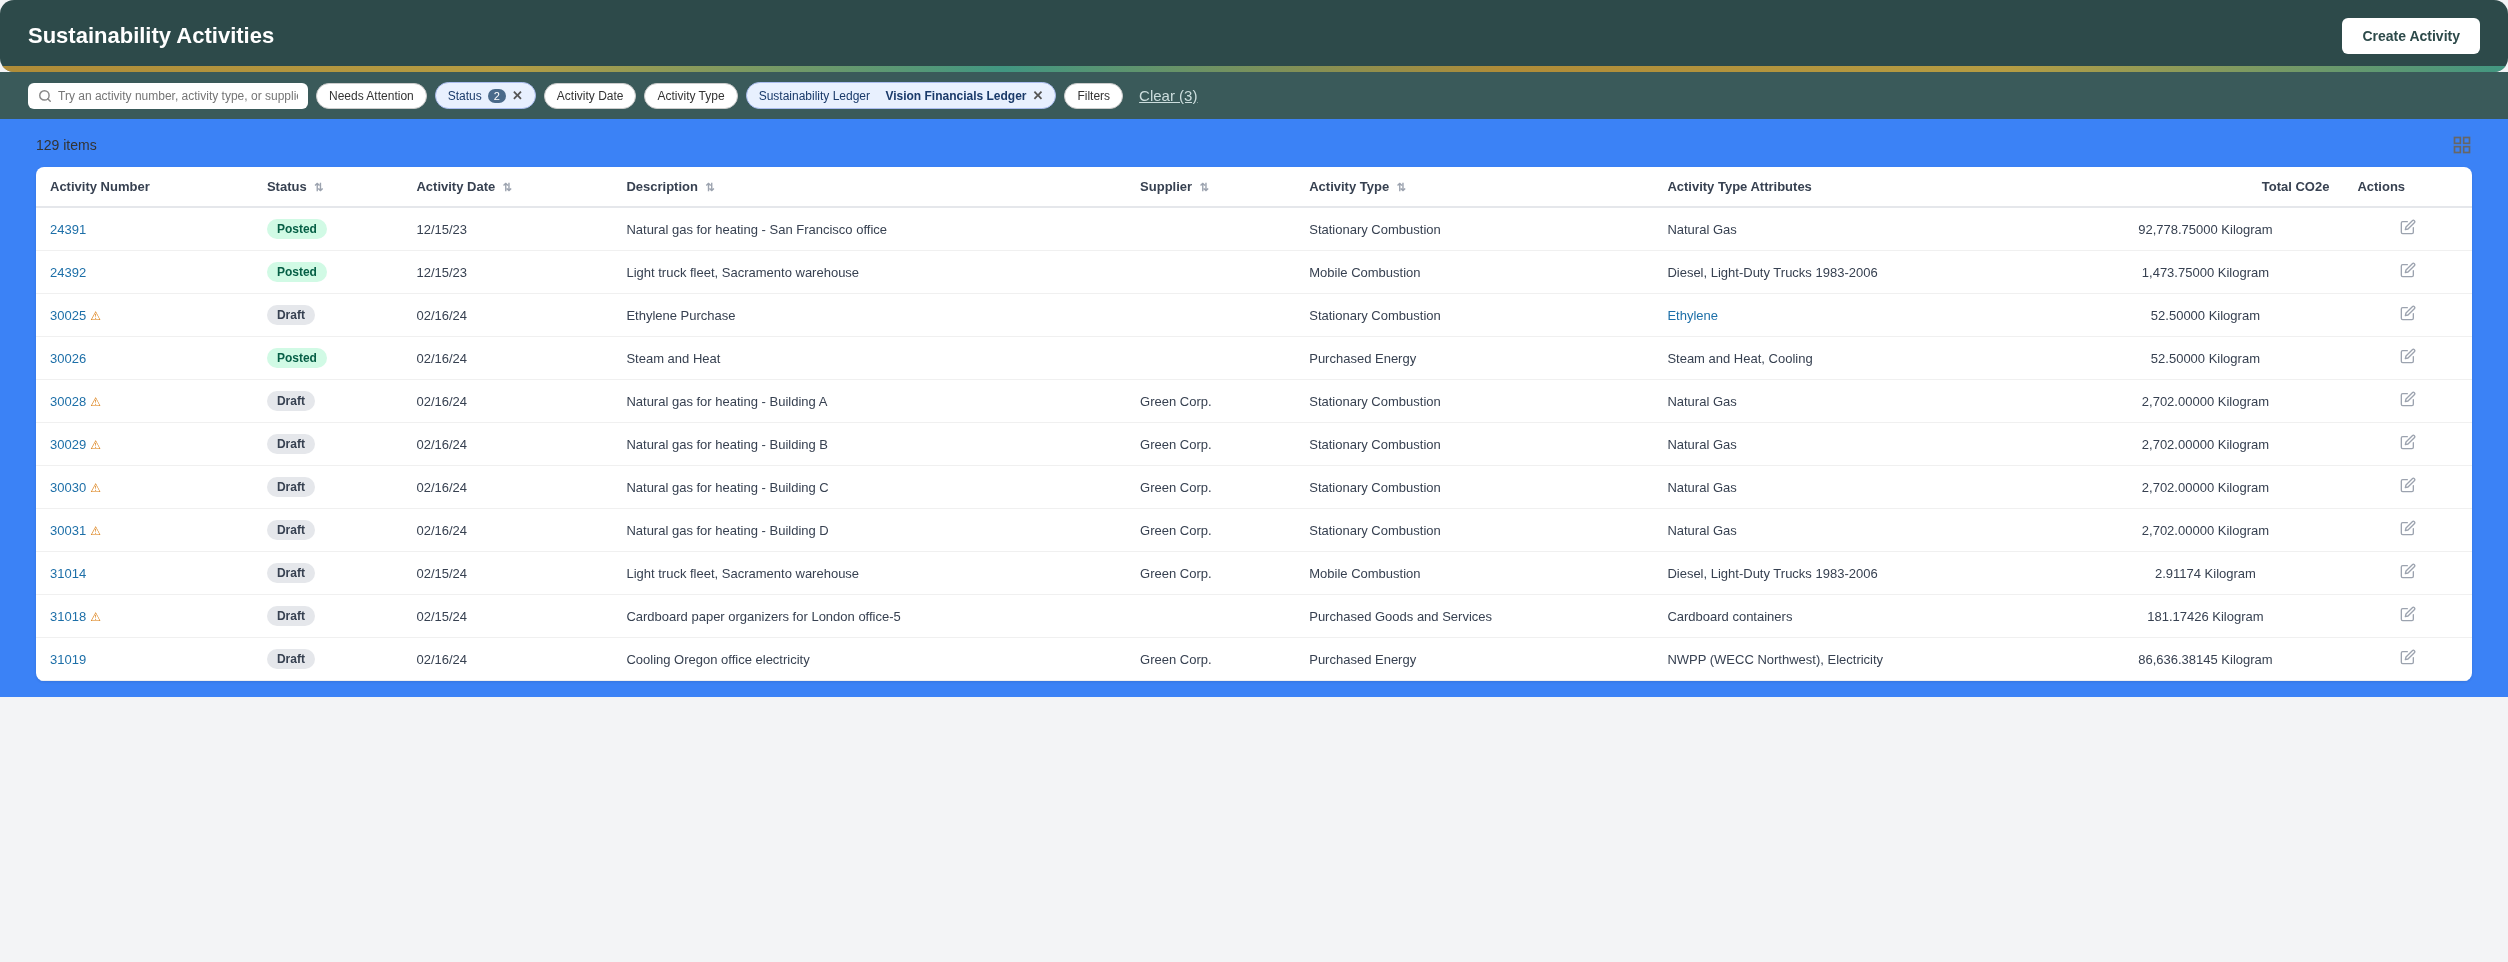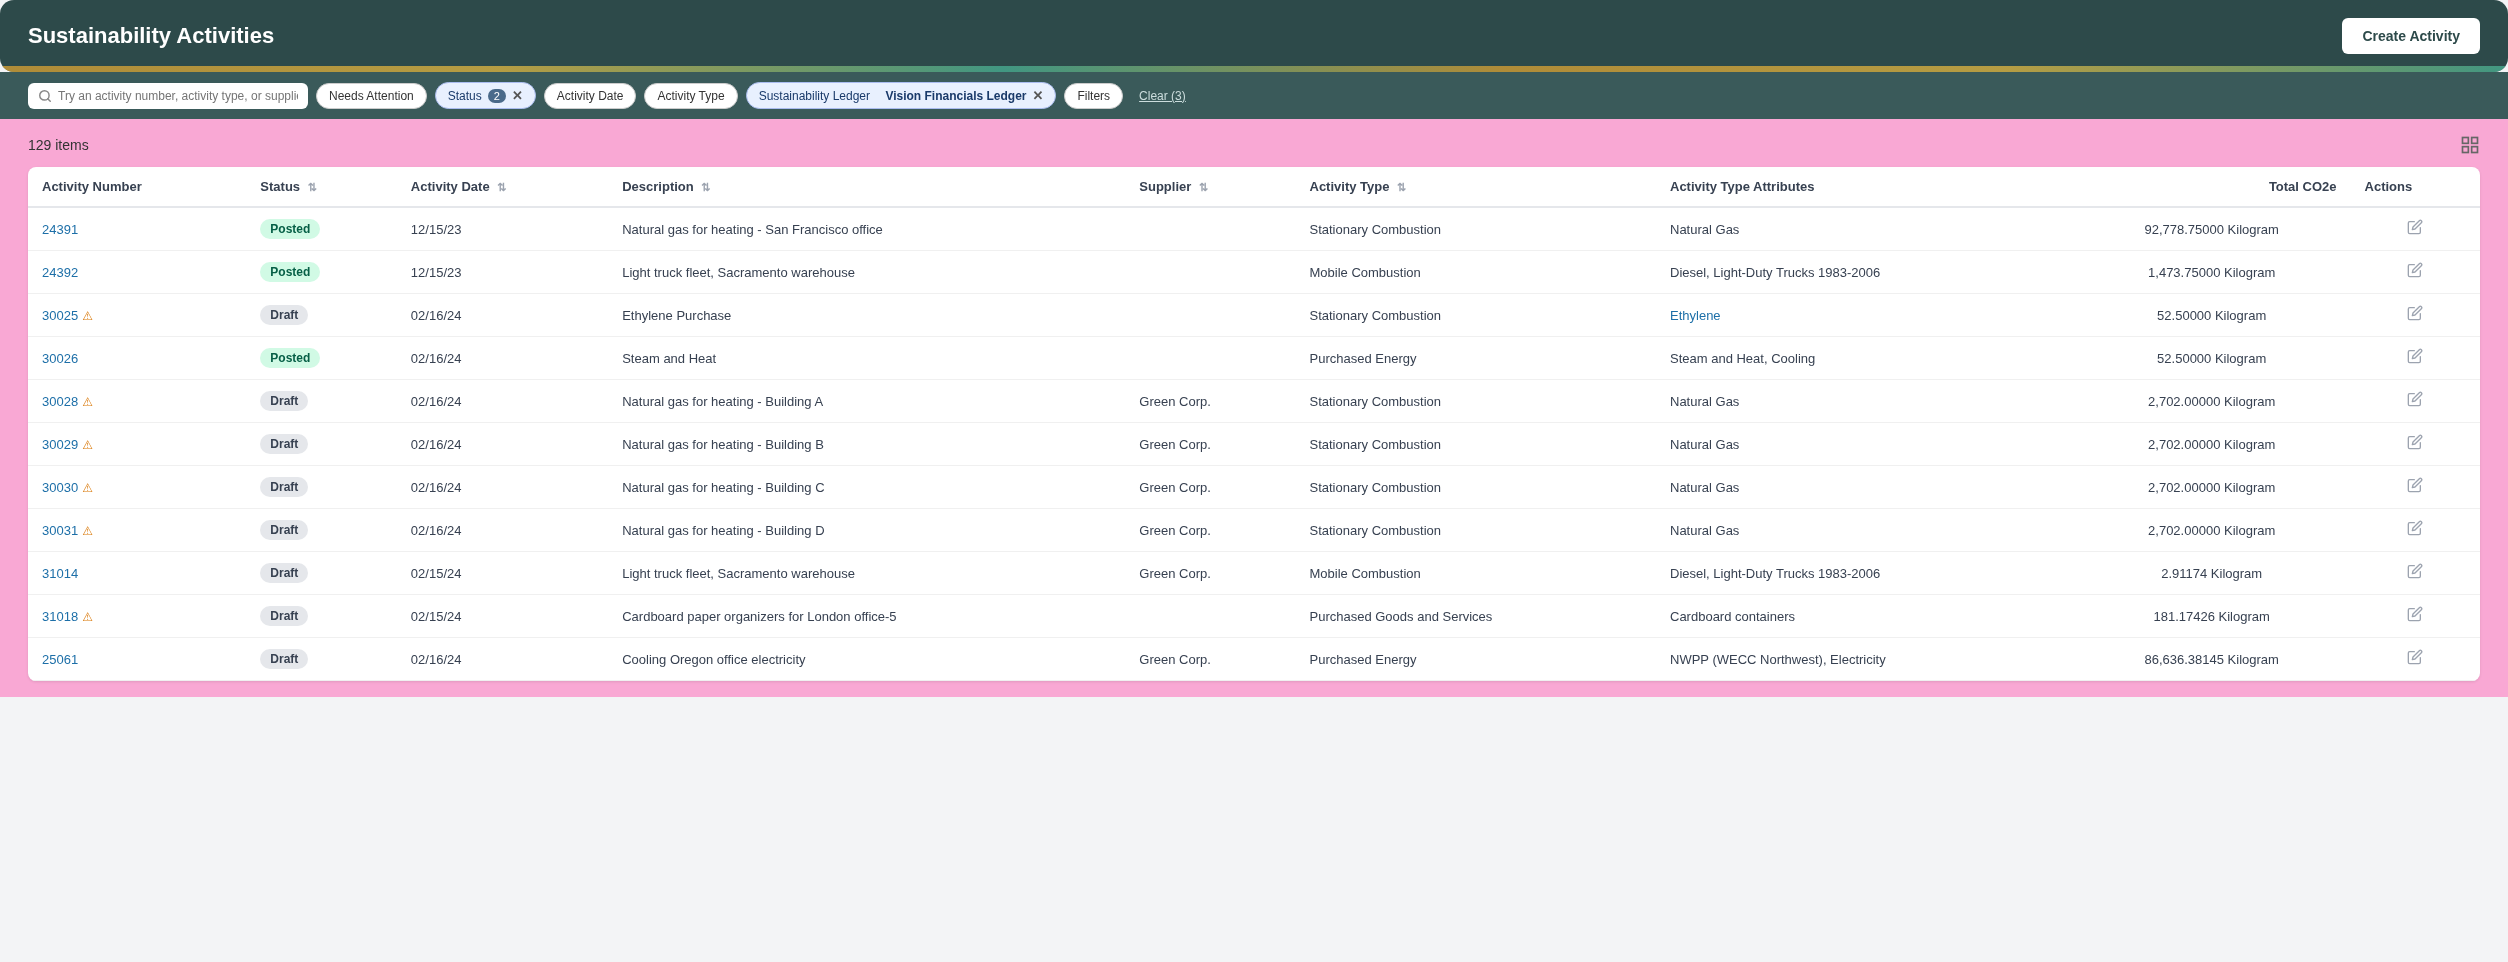--- a/index.html
+++ b/index.html
@@ -94,29 +94,29 @@
       background: #4a6a8a;
       color: white;
       border-radius: 10px;
       padding: 1px 6px;
       font-size: 11px;
     }
     .clear-btn {
       background: none;
       border: none;
       color: #ccdddd;
-      font-size: 12px;
+      font-size: 15px;
       cursor: pointer;
       text-decoration: underline;
       padding: 5px 8px;
     }
 
     .content-area {
-      padding: 16px 28px;
-      background: #f9a8d4;
+      padding: 16px 36px;
+      background: #3b82f6;
     }
     .items-count {
       font-size: 14px;
       color: #333;
       font-weight: 500;
       margin-bottom: 12px;
       display: flex;
       align-items: center;
       justify-content: space-between;
     }
@@ -435,21 +435,21 @@
             <td></td>
             <td>Purchased Goods and Services</td>
             <td>Cardboard containers</td>
             <td class="co2-cell">181.17426 Kilogram</td>
             <td class="actions-cell"><span class="edit-icon"><svg width="16" height="16" viewBox="0 0 24 24" fill="none" stroke="currentColor" stroke-width="2" stroke-linecap="round" stroke-linejoin="round">
                   <path d="M11 4H4a2 2 0 0 0-2 2v14a2 2 0 0 0 2 2h14a2 2 0 0 0 2-2v-7"></path>
                   <path d="M18.5 2.5a2.121 2.121 0 0 1 3 3L12 15l-4 1 1-4 9.5-9.5z"></path>
                 </svg></span></td>
           </tr>
           <tr>
-            <td><a class="activity-link" href="#">25061</a></td>
+            <td><a class="activity-link" href="#">31019</a></td>
             <td><span class="status-badge status-draft">Draft</span></td>
             <td>02/16/24</td>
             <td>Cooling Oregon office electricity</td>
             <td>Green Corp.</td>
             <td>Purchased Energy</td>
             <td>NWPP (WECC Northwest), Electricity</td>
             <td class="co2-cell">86,636.38145 Kilogram</td>
             <td class="actions-cell"><span class="edit-icon"><svg width="16" height="16" viewBox="0 0 24 24" fill="none" stroke="currentColor" stroke-width="2" stroke-linecap="round" stroke-linejoin="round">
                   <path d="M11 4H4a2 2 0 0 0-2 2v14a2 2 0 0 0 2 2h14a2 2 0 0 0 2-2v-7"></path>
                   <path d="M18.5 2.5a2.121 2.121 0 0 1 3 3L12 15l-4 1 1-4 9.5-9.5z"></path>

